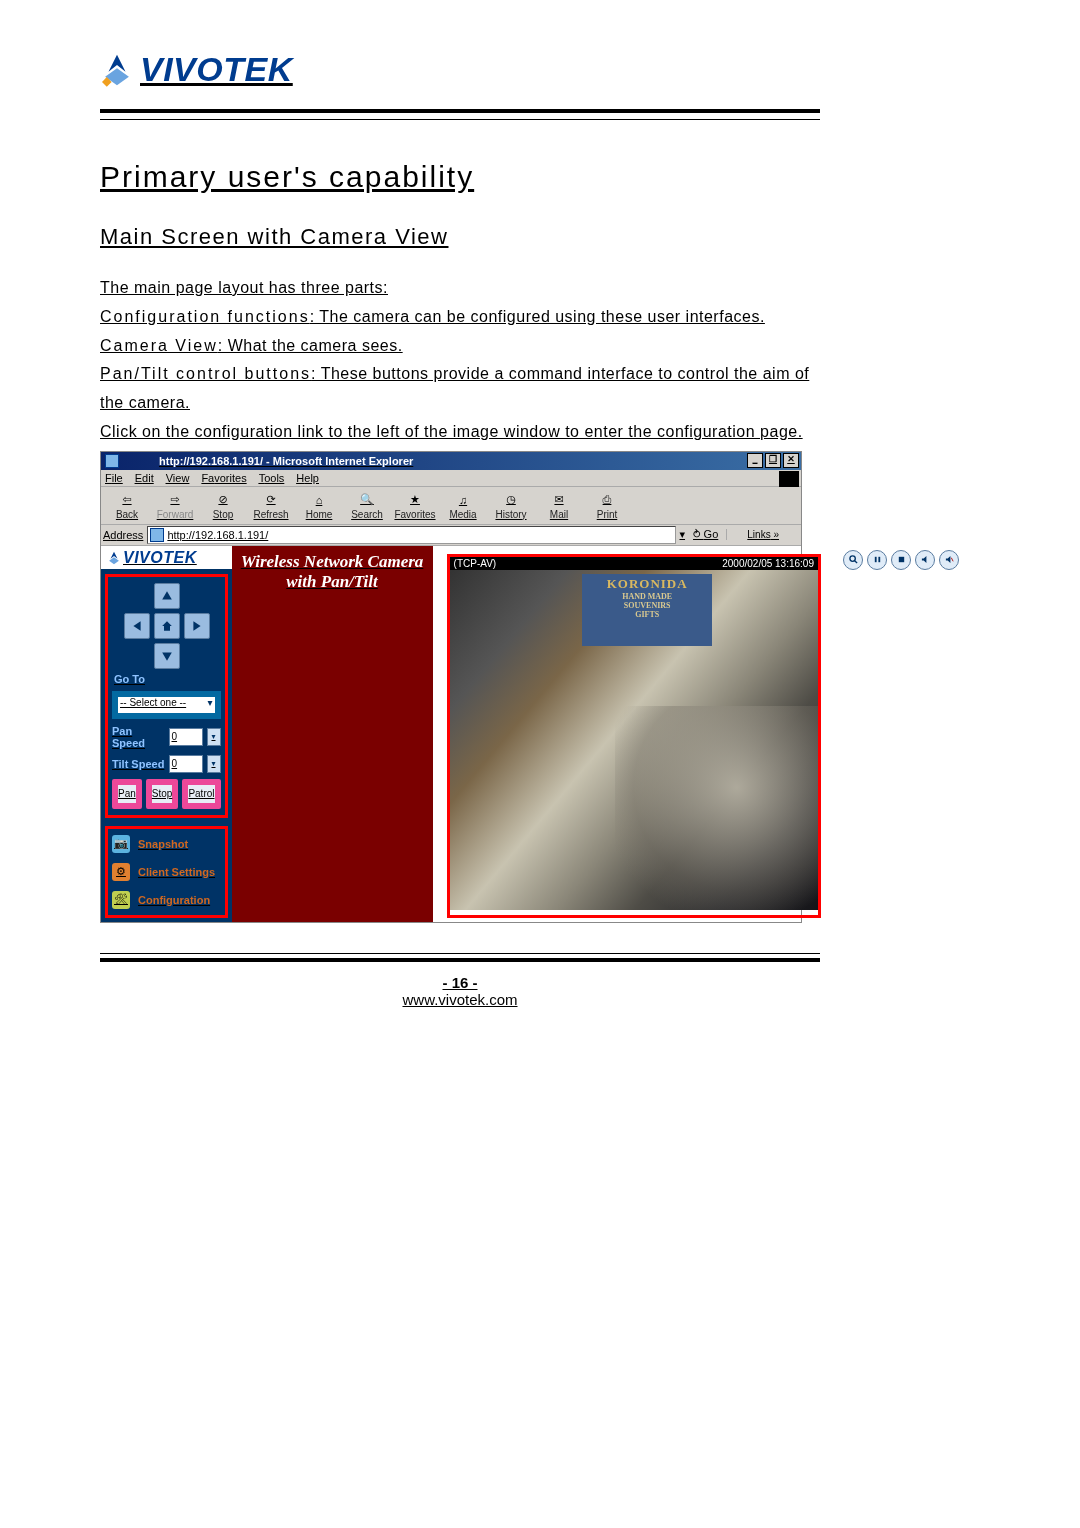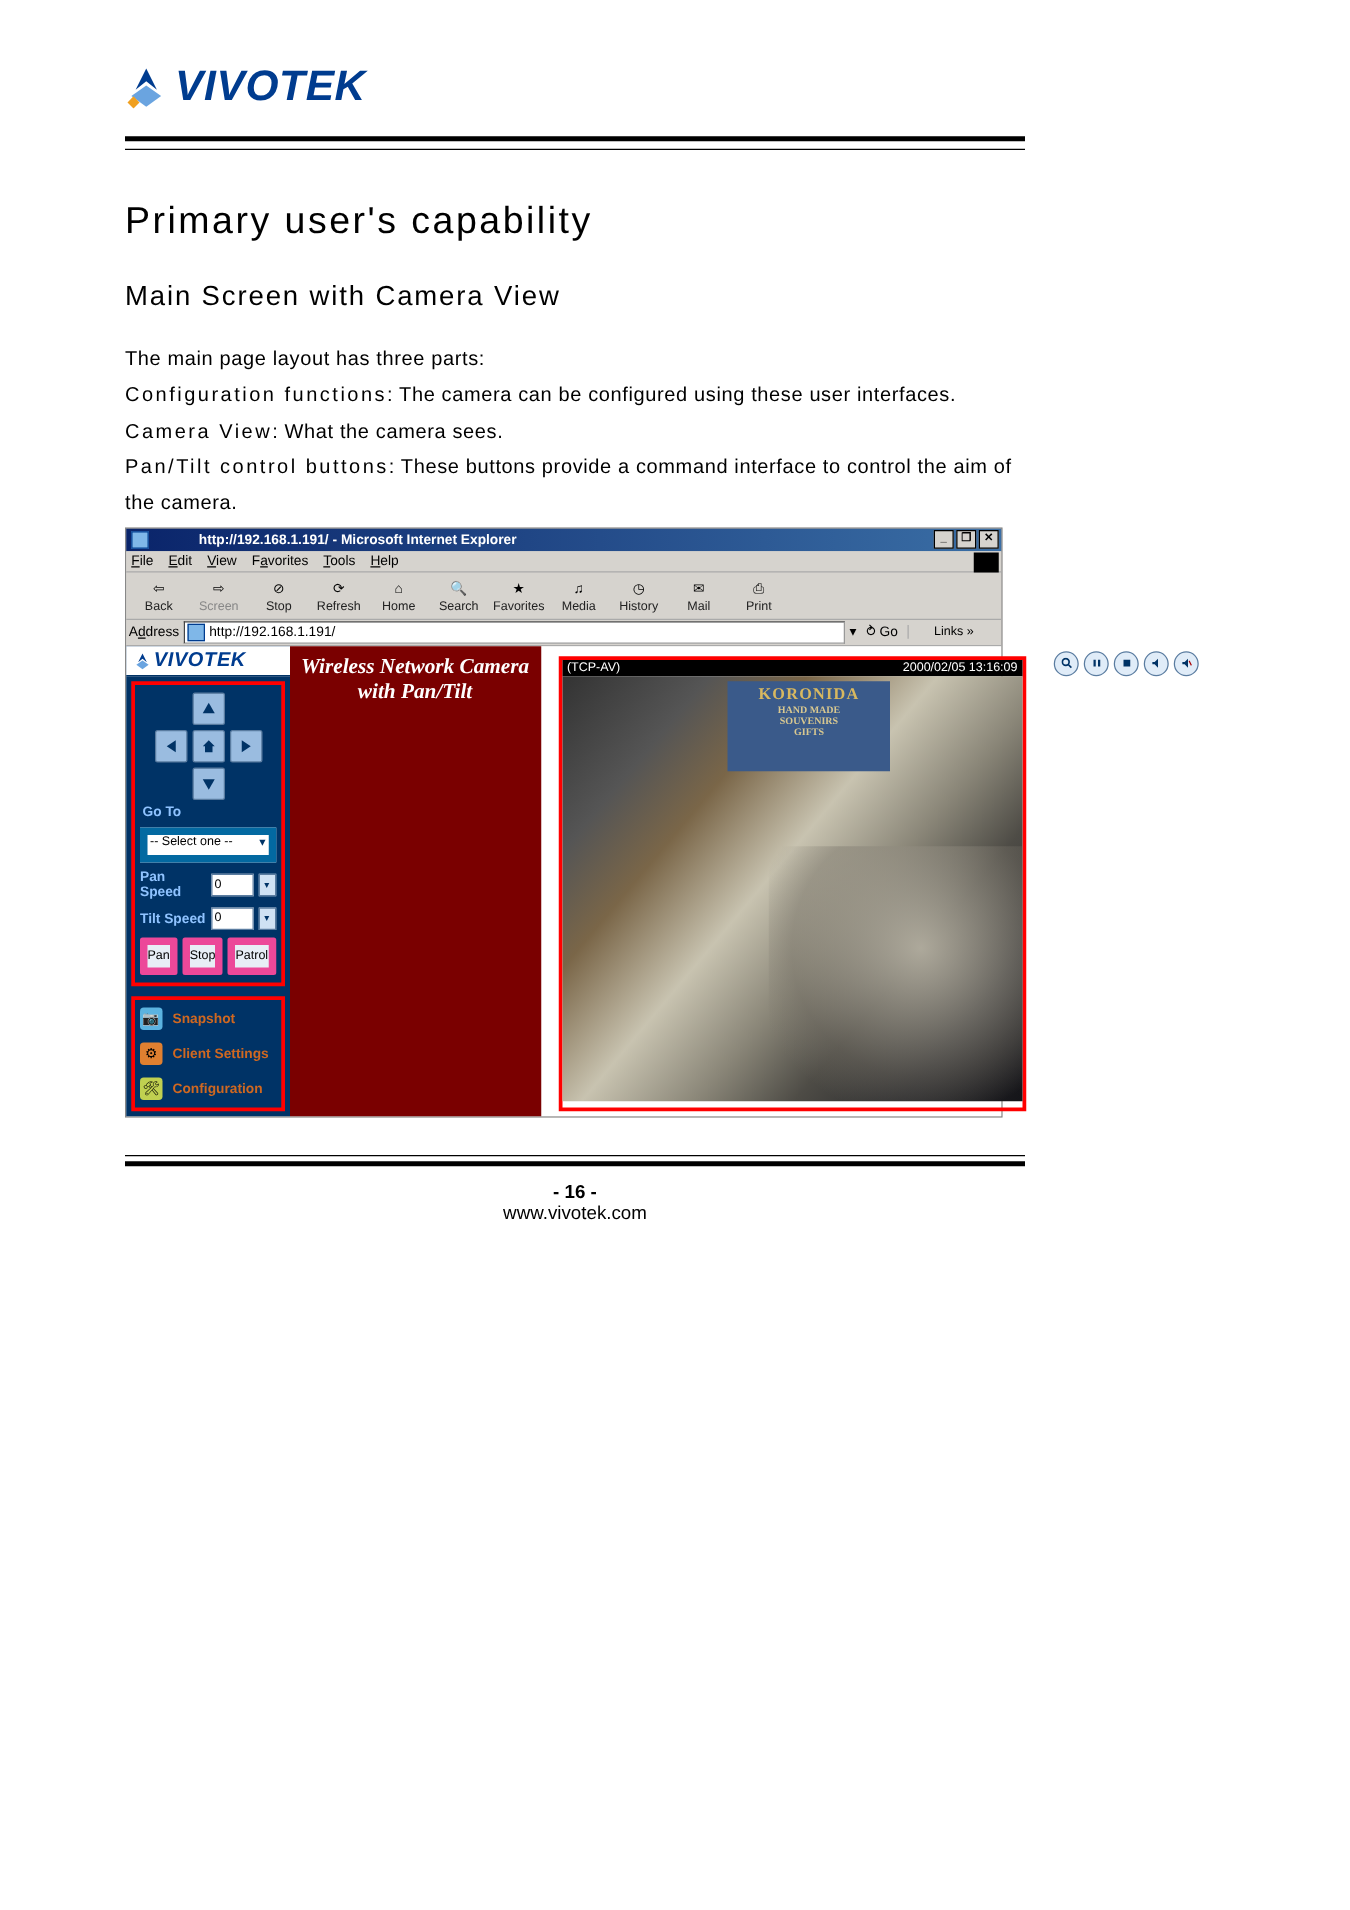--- a/index.html
+++ b/index.html
@@ -7,20 +7,21 @@
     padding: 0;
     background: #fff;
     font-family: Verdana, Arial, sans-serif;
     color: #000;
     width: 1080px;
   }
   .page {
     padding: 50px 100px 40px 100px;
     box-sizing: border-box;
     width: 920px;
+    text-decoration: underline;
   }
   .brand-logo {
     display: flex;
     align-items: center;
     gap: 6px;
     margin-bottom: 20px;
   }
   .brand-logo .logo-icon {
     width: 34px;
     height: 34px;
@@ -340,20 +341,21 @@
     <p>The main page layout has three parts:</p>
     <p>
       <span class="bold-label">Configuration functions</span><span>: The camera can be configured using these user interfaces.</span>
     </p>
     <p>
       <span class="bold-label">Camera View</span><span>: What the camera sees.</span>
     </p>
     <p>
       <span class="bold-label">Pan/Tilt control buttons</span><span>: These buttons provide a command interface to control the aim of the camera.</span>
     </p>
+    <p>Click on the configuration link to the left of the image window to enter the configuration page.</p>
   </div>
 
   <div class="browser">
     <div class="titlebar">
       <span class="title-icon"></span>
       <span class="title-text">http://192.168.1.191/ - Microsoft Internet Explorer</span>
       <span class="win-btn">_</span>
       <span class="win-btn">❐</span>
       <span class="win-btn">✕</span>
     </div>
@@ -366,21 +368,21 @@
       <span><u>H</u>elp</span>
       <span class="ie-flag"></span>
     </div>
     <div class="toolbar">
       <div class="tool-btn">
           <span class="ti">⇦</span>
           <span class="tl">Back</span>
         </div>
       <div class="tool-btn disabled">
           <span class="ti">⇨</span>
-          <span class="tl">Screen</span>
+          <span class="tl">Forward</span>
         </div>
       <div class="tool-btn">
           <span class="ti">⊘</span>
           <span class="tl">Stop</span>
         </div>
       <div class="tool-btn">
           <span class="ti">⟳</span>
           <span class="tl">Refresh</span>
         </div>
       <div class="tool-btn">

